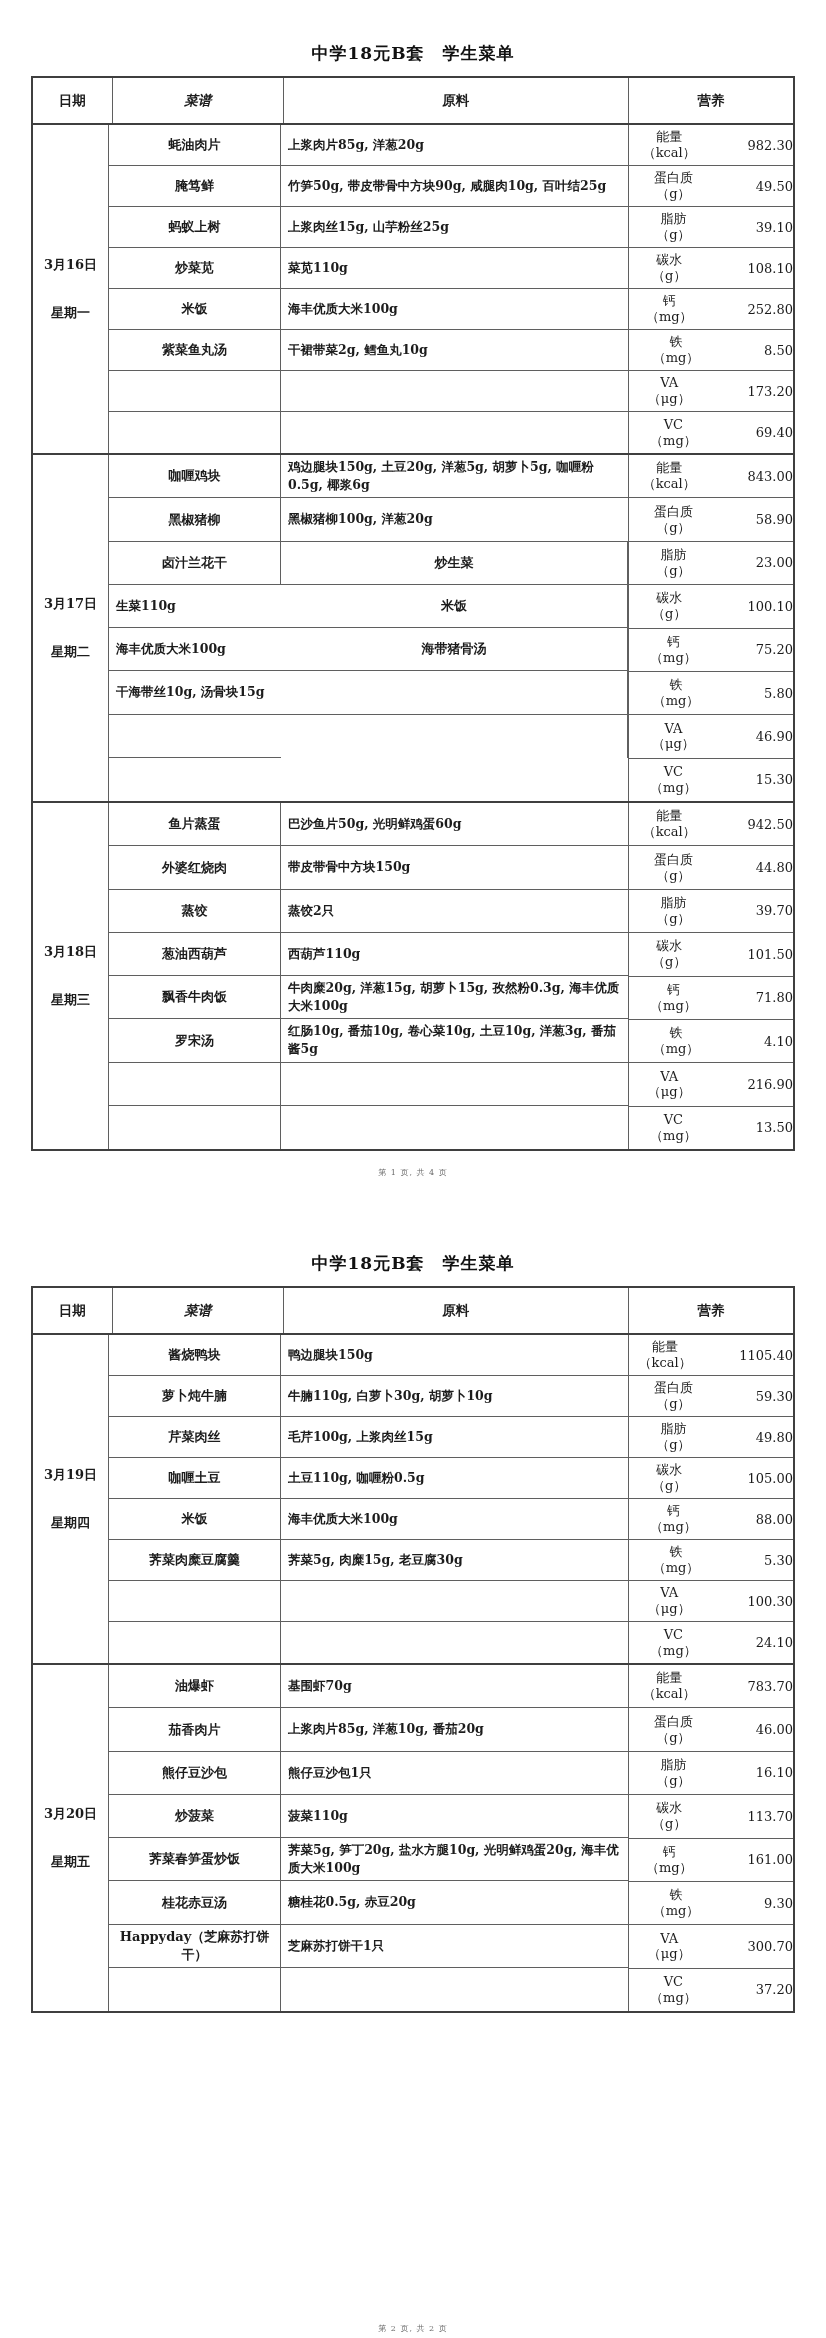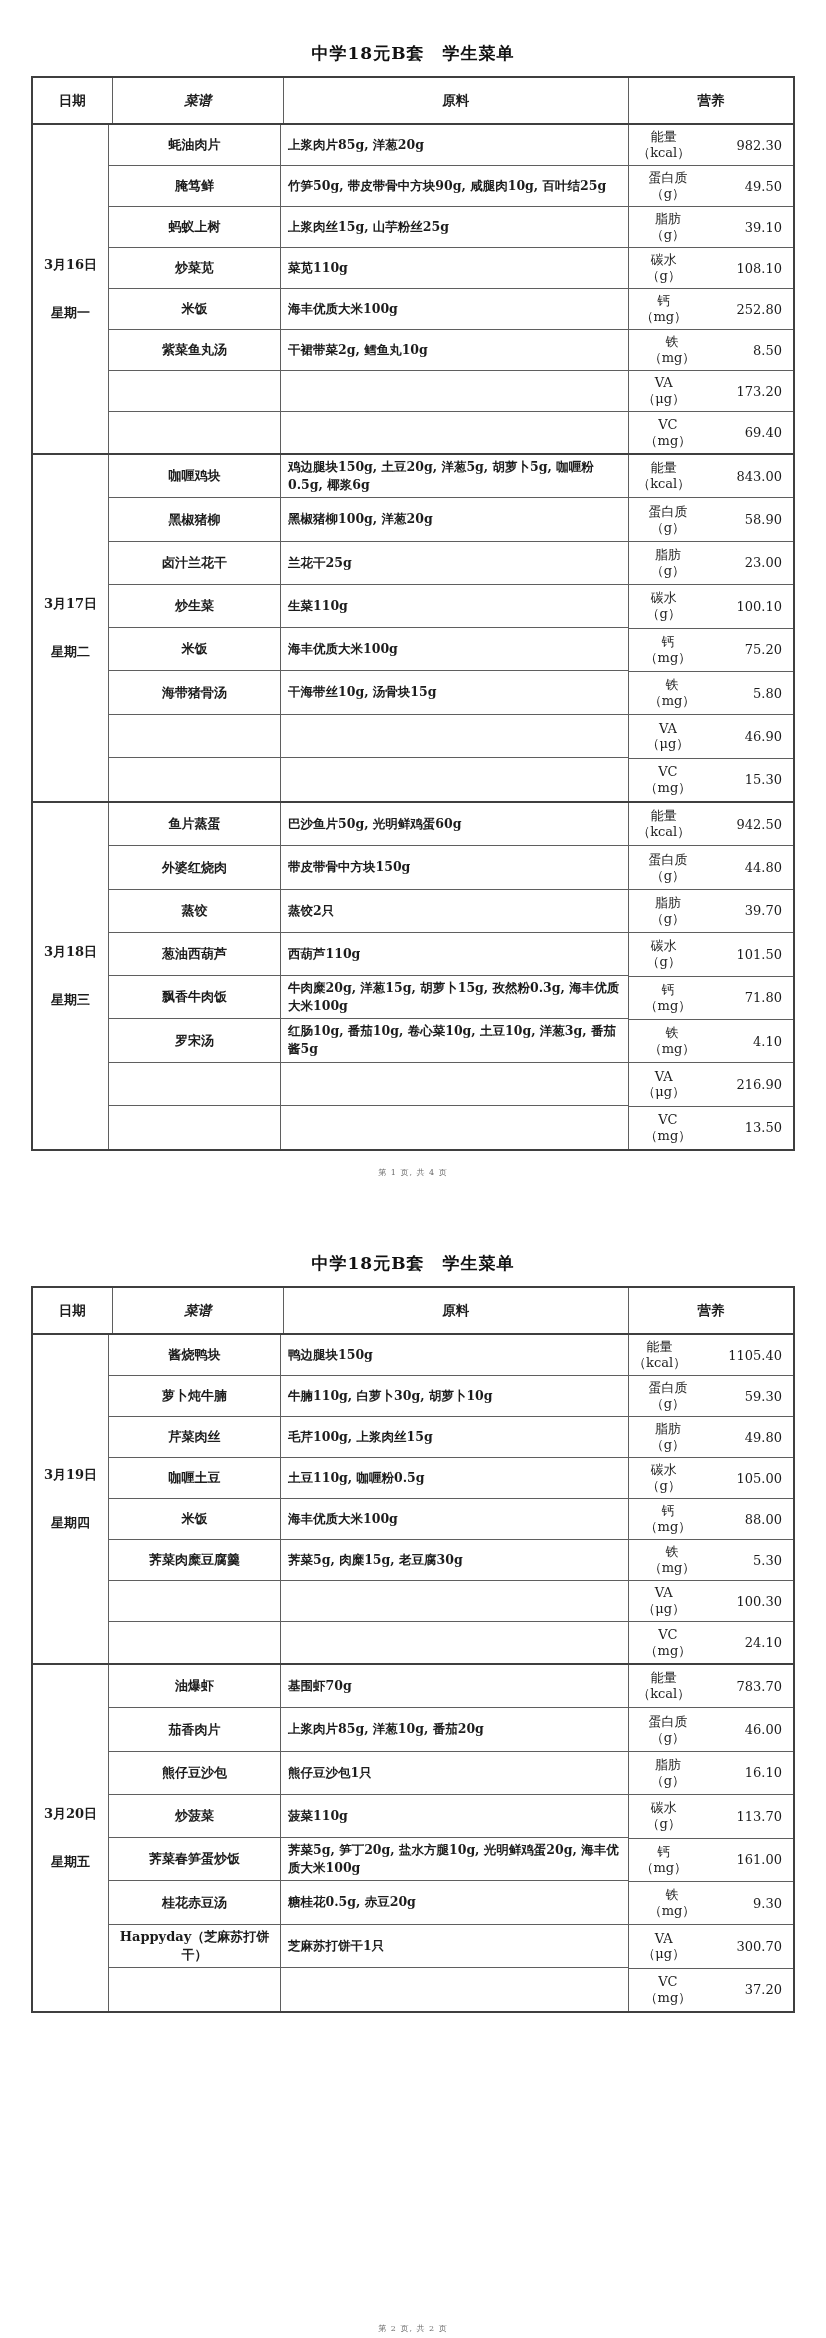--- a/index.html
+++ b/index.html
@@ -54,21 +54,21 @@
     font-size: 12.5px; padding: 3px 7px; line-height: 1.45; font-weight: bold;
   }
   .row-last { border-bottom: none; }
   .nut-col { width: 165px; border-left: 1px solid #5f5f5f; display: flex; flex-direction: column; }
   .nut-row {
     flex: 1; min-height: 41px; border-bottom: 1px solid #5f5f5f;
     display: flex; align-items: center;
   }
   .nut-row.row-last { border-bottom: none; }
   .nut-label { width: 94px; text-align: center; font-size: 13px; line-height: 1.22; }
-  .nut-value { flex: 1; text-align: right; padding-right: 11px; font-size: 13px; margin-left: 38px; }
+  .nut-value { flex: 1; text-align: right; font-size: 13px; margin-left: 38px; }
   .page-footer {
     margin-top: 16px; font-size: 8px; letter-spacing: 1px; color: #6b6b6b;
     text-align: center;
   }
   .page-2 .page-footer { margin-top: auto; padding-bottom: 4px; }
 </style>
 </head>
 <body>
 
 <div class="page page-1">
@@ -167,21 +167,20 @@
           <div class="date-cell">
             <div>3月17日</div>
             <div>星期二</div>
           </div>
           <div class="mi-grid">
             <div class="menu-cell">咖喱鸡块</div>
             <div class="ing-cell">鸡边腿块150g, 土豆20g, 洋葱5g, 胡萝卜5g, 咖喱粉0.5g, 椰浆6g</div>
             <div class="menu-cell">黑椒猪柳</div>
             <div class="ing-cell">黑椒猪柳100g, 洋葱20g</div>
             <div class="menu-cell">卤汁兰花干</div>
-            <div class="ing-cell">兰花干25g</div>
             <div class="menu-cell">炒生菜</div>
             <div class="ing-cell">生菜110g</div>
             <div class="menu-cell">米饭</div>
             <div class="ing-cell">海丰优质大米100g</div>
             <div class="menu-cell">海带猪骨汤</div>
             <div class="ing-cell">干海带丝10g, 汤骨块15g</div>
             <div class="menu-cell"></div>
             <div class="ing-cell"></div>
             <div class="menu-cell row-last"></div>
             <div class="ing-cell row-last"></div>

